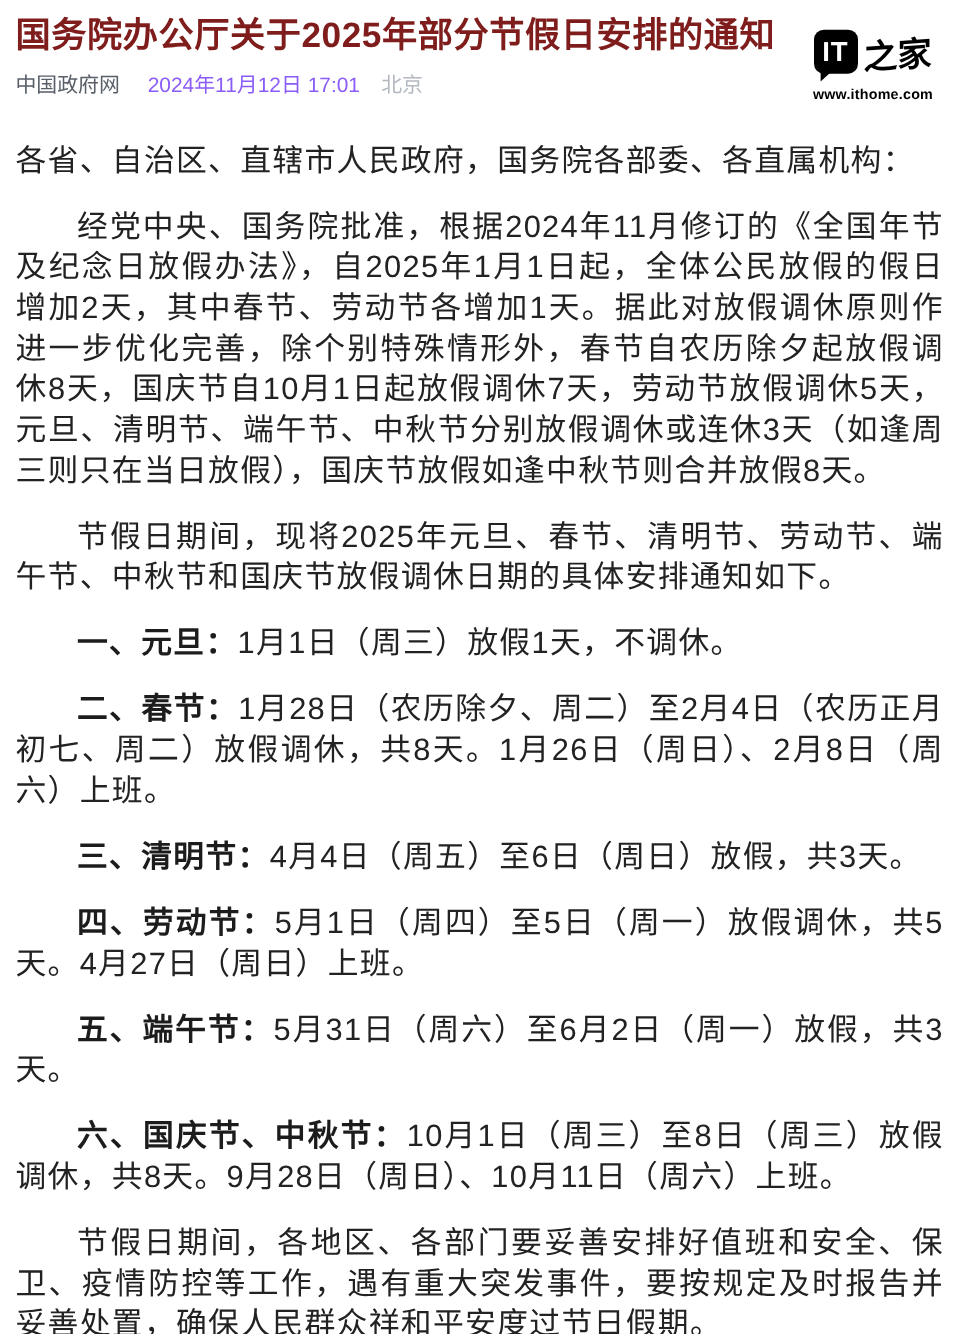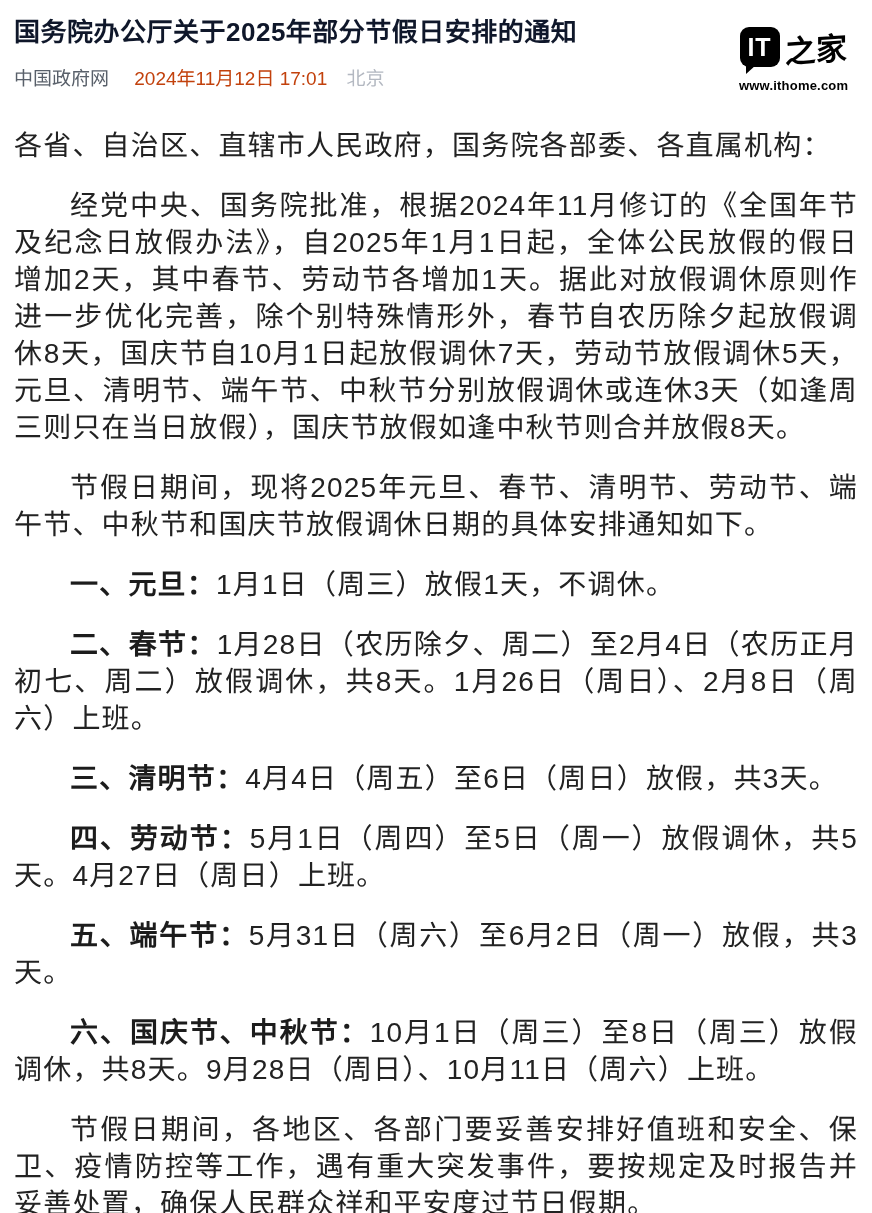--- a/index.html
+++ b/index.html
@@ -6,26 +6,26 @@
   body {
     width:872px; height:1213px; overflow:hidden;
     font-family:"Liberation Sans","DejaVu Sans",sans-serif;
     -webkit-font-smoothing:antialiased;
   }
   .page { position:relative; box-sizing:border-box; width:872px; padding:0 14px; }
 
   
   .title {
     margin:14px 0 0; max-width:700px;
-    font-size:26px; line-height:36px; font-weight:700;
-    color:#0f172a; letter-spacing:0.5px;
+    font-size:32px; line-height:36px; font-weight:700;
+    color:#7f1d1d; letter-spacing:0.5px;
   }
   .meta { margin-top:17px; font-size:19px; line-height:24px; }
   .meta-source { color:#59606a; cursor:pointer; }
-  .meta-date { color:#c2410c; margin-left:20px; }
+  .meta-date { color:#8b5cf6; margin-left:20px; }
   .meta-loc { color:#b3b8c1; margin-left:14px; }
 
   
   .logo { position:absolute; top:8px; right:25px; width:108px; text-align:center; cursor:pointer; }
   .logo-row { display:flex; align-items:center; justify-content:center; gap:5px; height:50px; }
   .logo-box {
     position:relative; width:40px; height:40px; background:#000;
     border-radius:9px; color:#fff; font-weight:800; font-size:25px;
     line-height:40px; text-align:center; letter-spacing:1px; flex:0 0 auto;
   }

